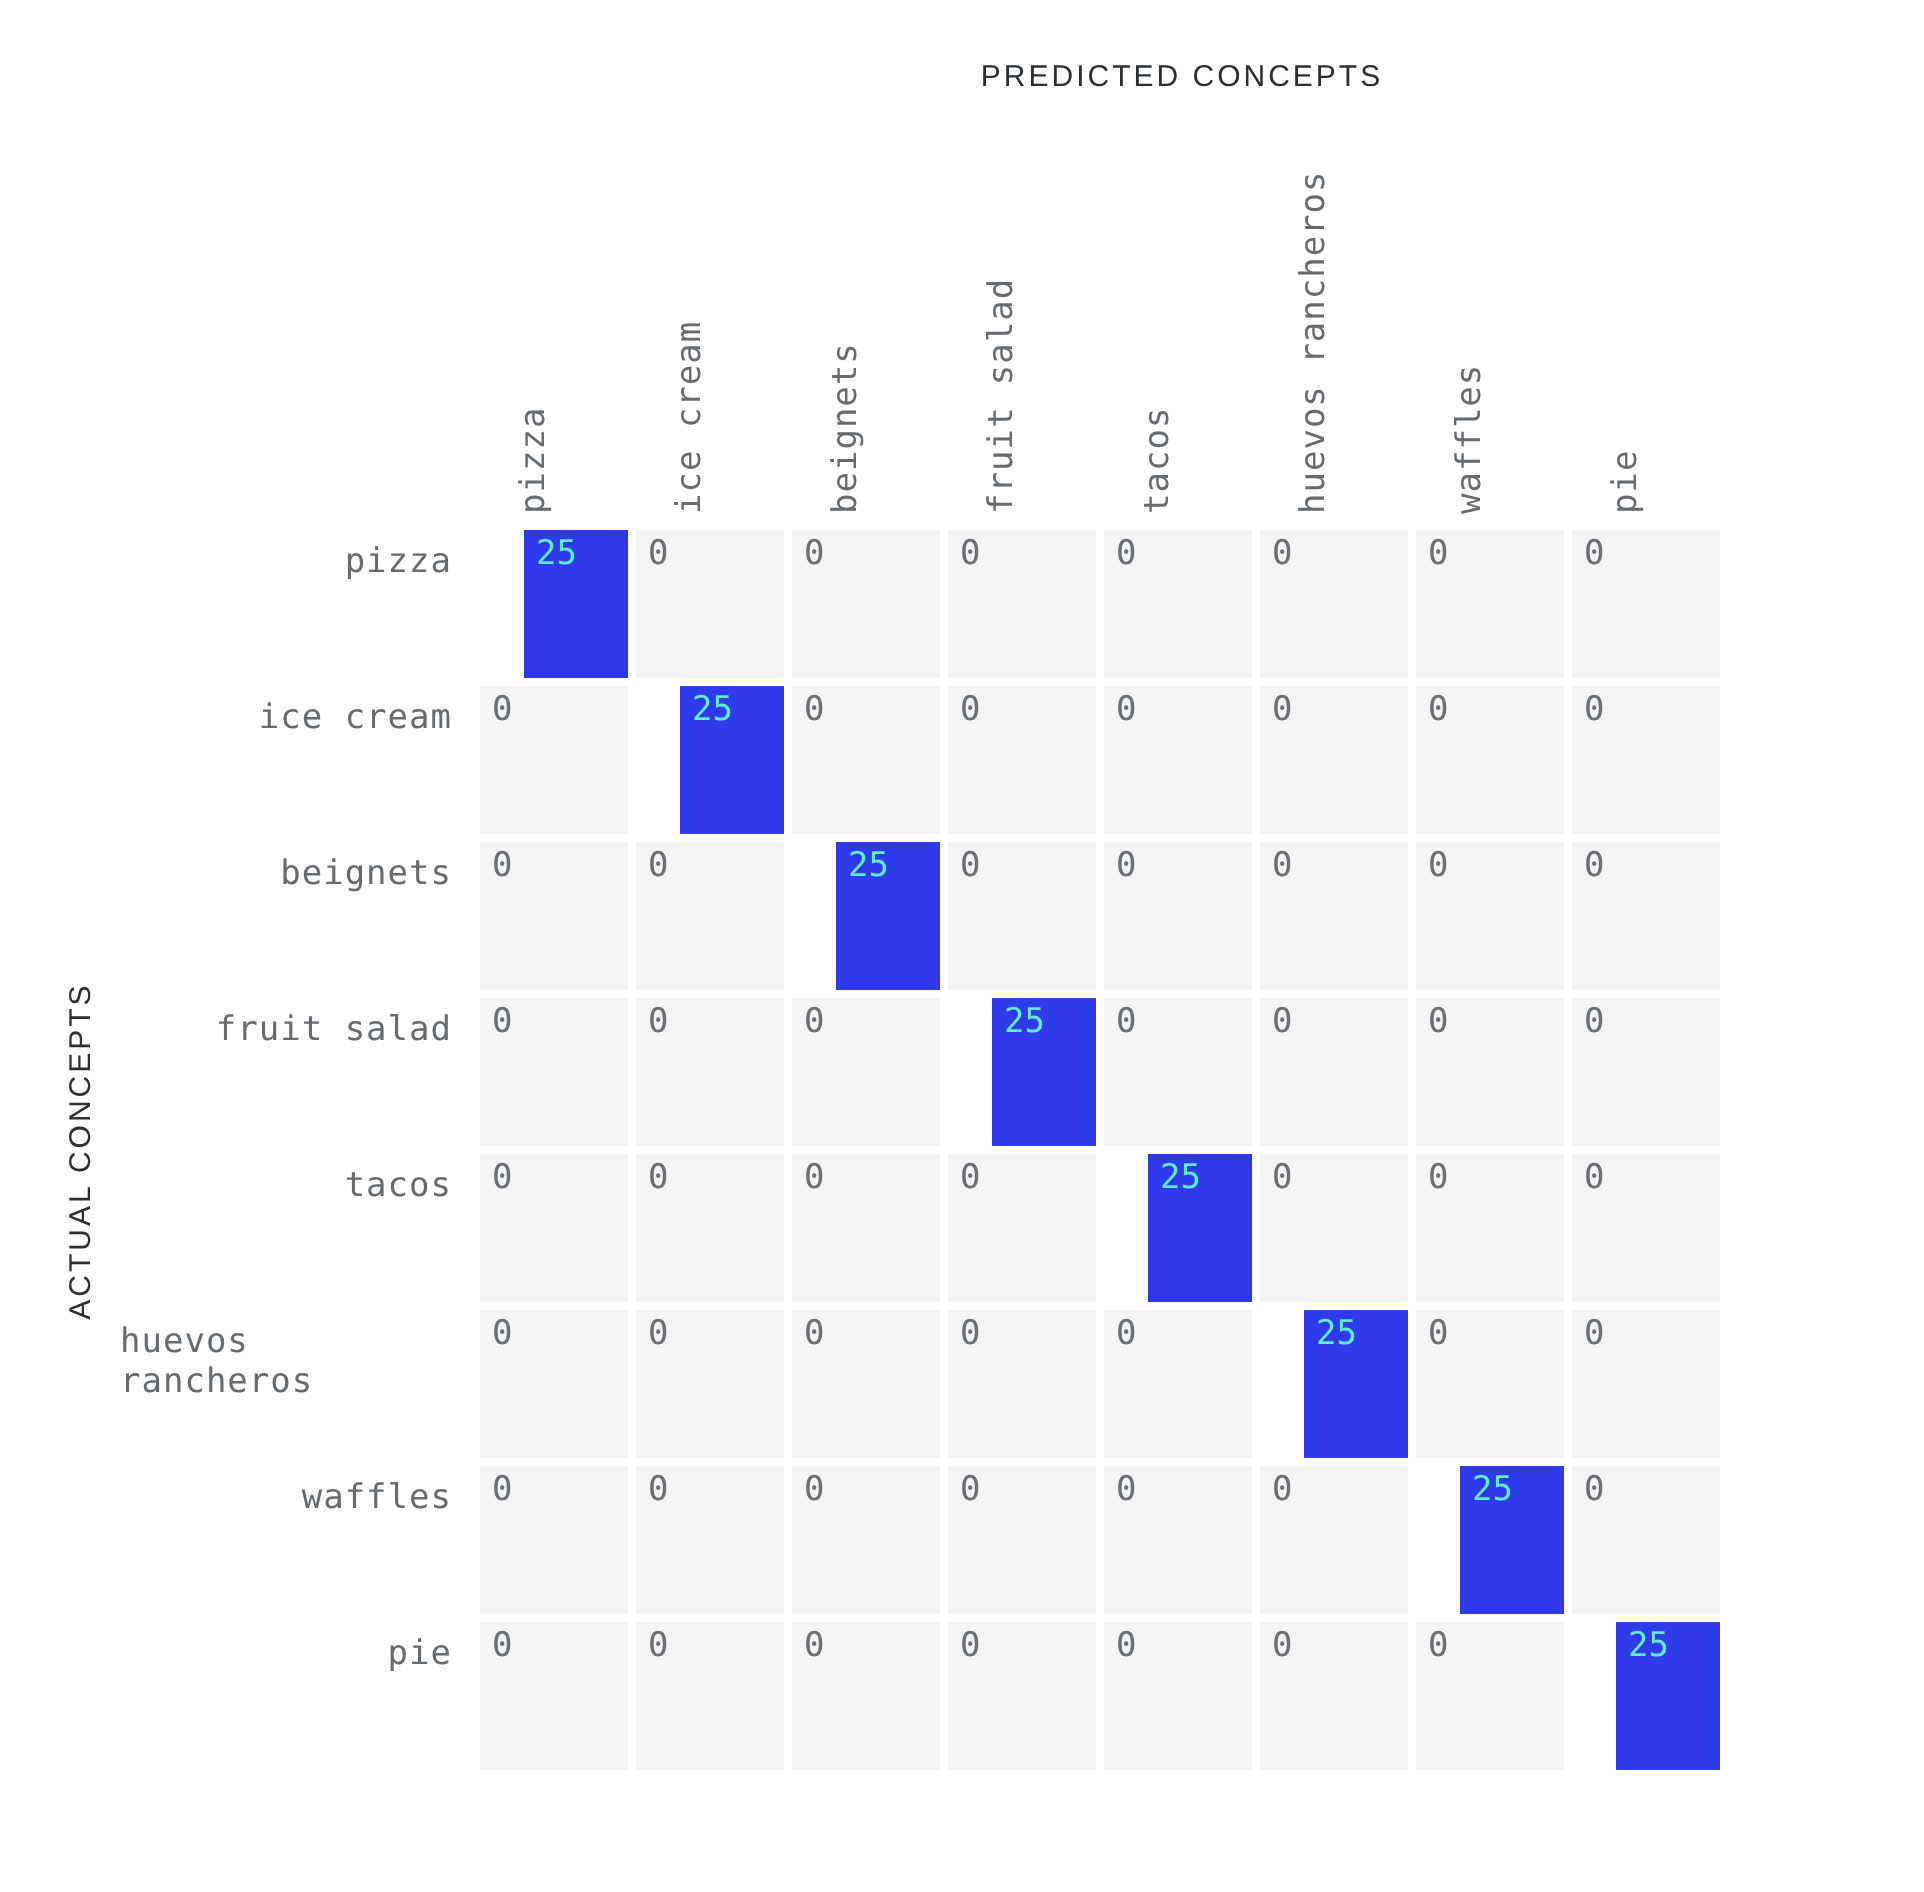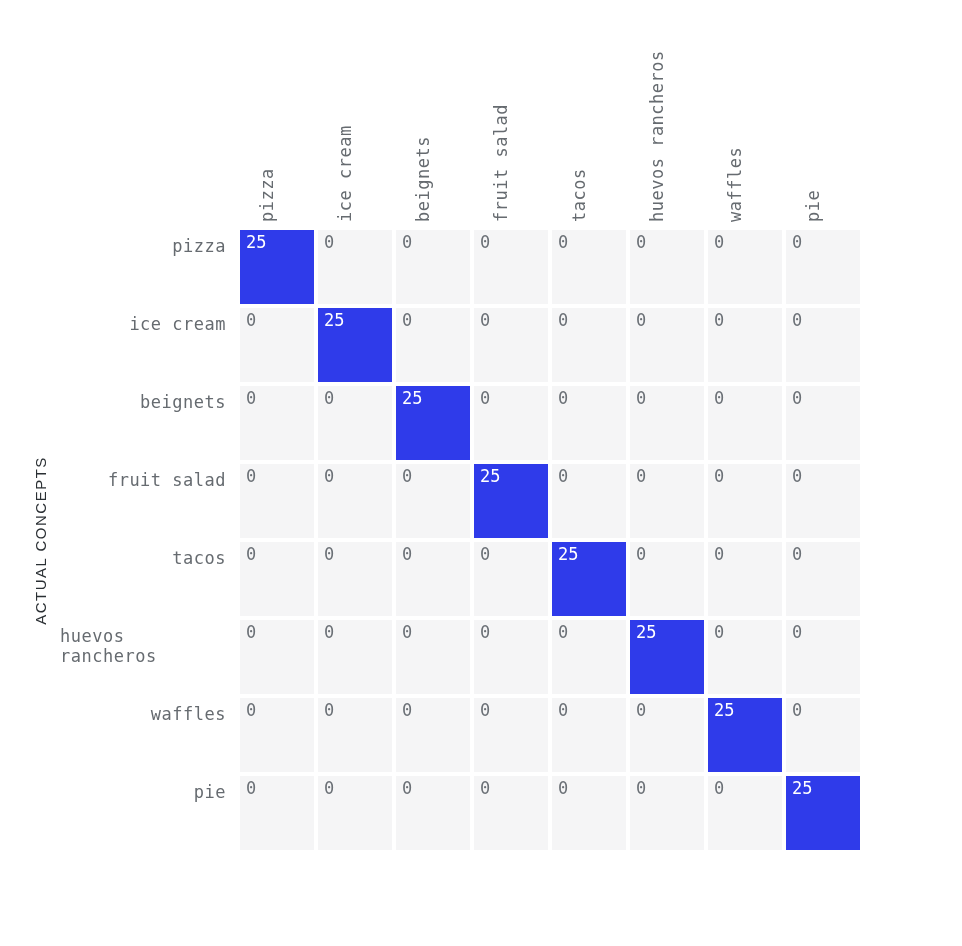--- a/index.html
+++ b/index.html
@@ -107,28 +107,30 @@
   .cell {
     background:var(--empty);
     font-family:var(--mono);
     font-size:17px;
     color:#6b7076;
     padding:4px 6px;
     line-height:1;
   }
   .cell.diag {
     background:var(--diag);
-    color:#ffffff;
+    color:#5eead4;
+    margin-left:22px;
   }
 </style>
 </head>
 <body>
 
 <div class="outer">
 
+  <div class="x-axis-title">PREDICTED CONCEPTS</div>
 
   <div class="y-axis-title">
     <span>ACTUAL CONCEPTS</span>
   </div>
 
   <div class="col-headers">
     <div class="col-header">
         <span>pizza</span>
       </div>
     <div class="col-header">

